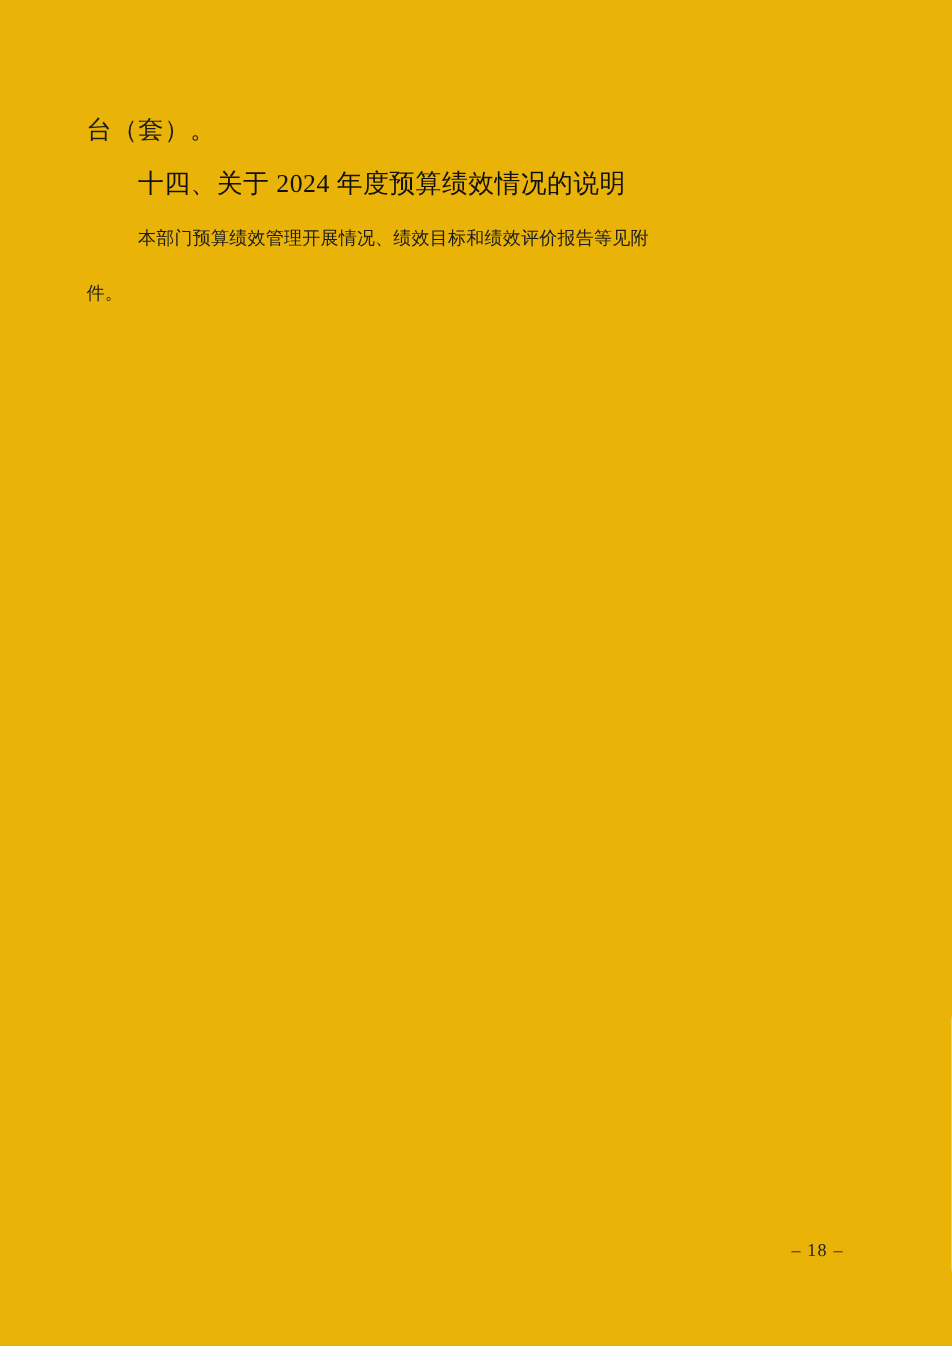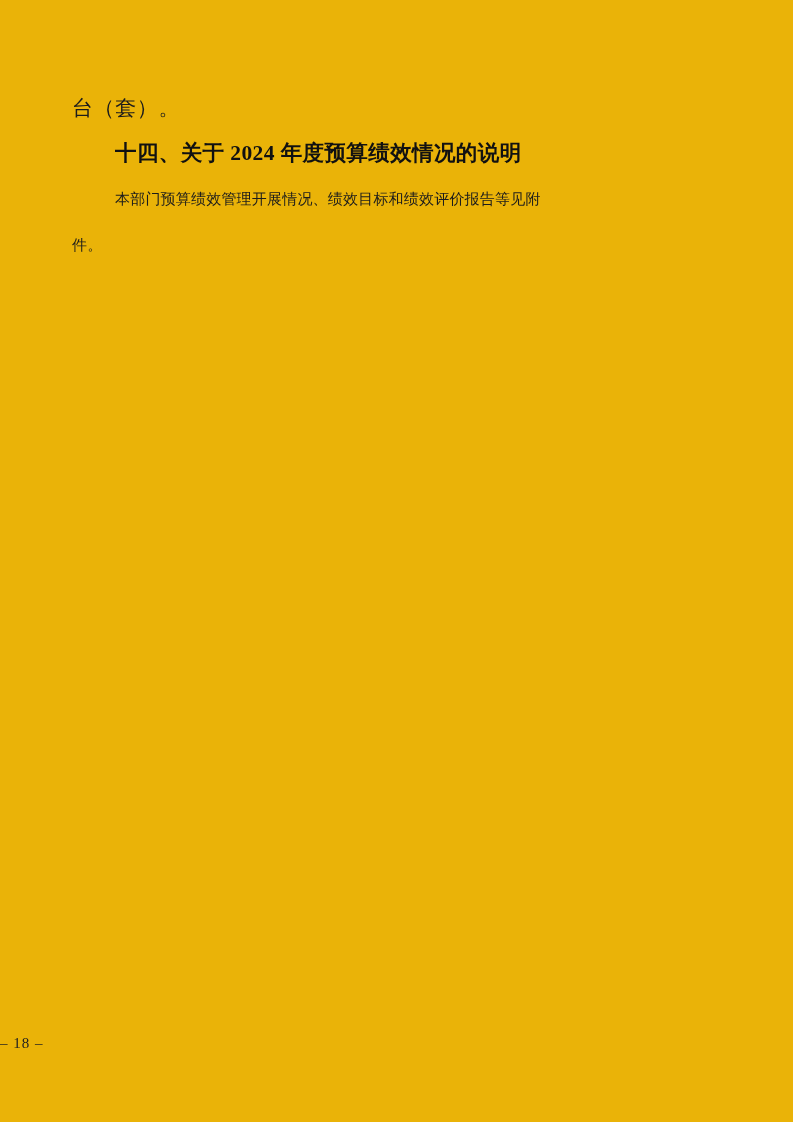--- a/index.html
+++ b/index.html
@@ -32,42 +32,42 @@
   .body-line {
     font-size: 21px;
     line-height: 44px;
     letter-spacing: 0.6px;
     color: #1c1c1c;
     white-space: pre;
   }
   .heading {
     font-size: 21.5px;
     line-height: 46px;
-    font-weight: bold;
+    font-weight: normal;
     letter-spacing: 0.4px;
     color: #111111;
     padding-left: 43px;
     white-space: pre;
   }
   .para-first {
     padding-left: 43px;
   }
   .para {
     font-size: 15px;
     line-height: 46px;
     letter-spacing: 0.2px;
     color: #1c1c1c;
     white-space: pre;
   }
   .footer {
     position: absolute;
     left: 0;
     top: 1035px;
     width: 703px;
-    text-align: left;
+    text-align: right;
     font-size: 15px;
     letter-spacing: 1px;
     color: #222222;
   }
 </style>
 </head>
 <body>
 
 <div class="page">
 

